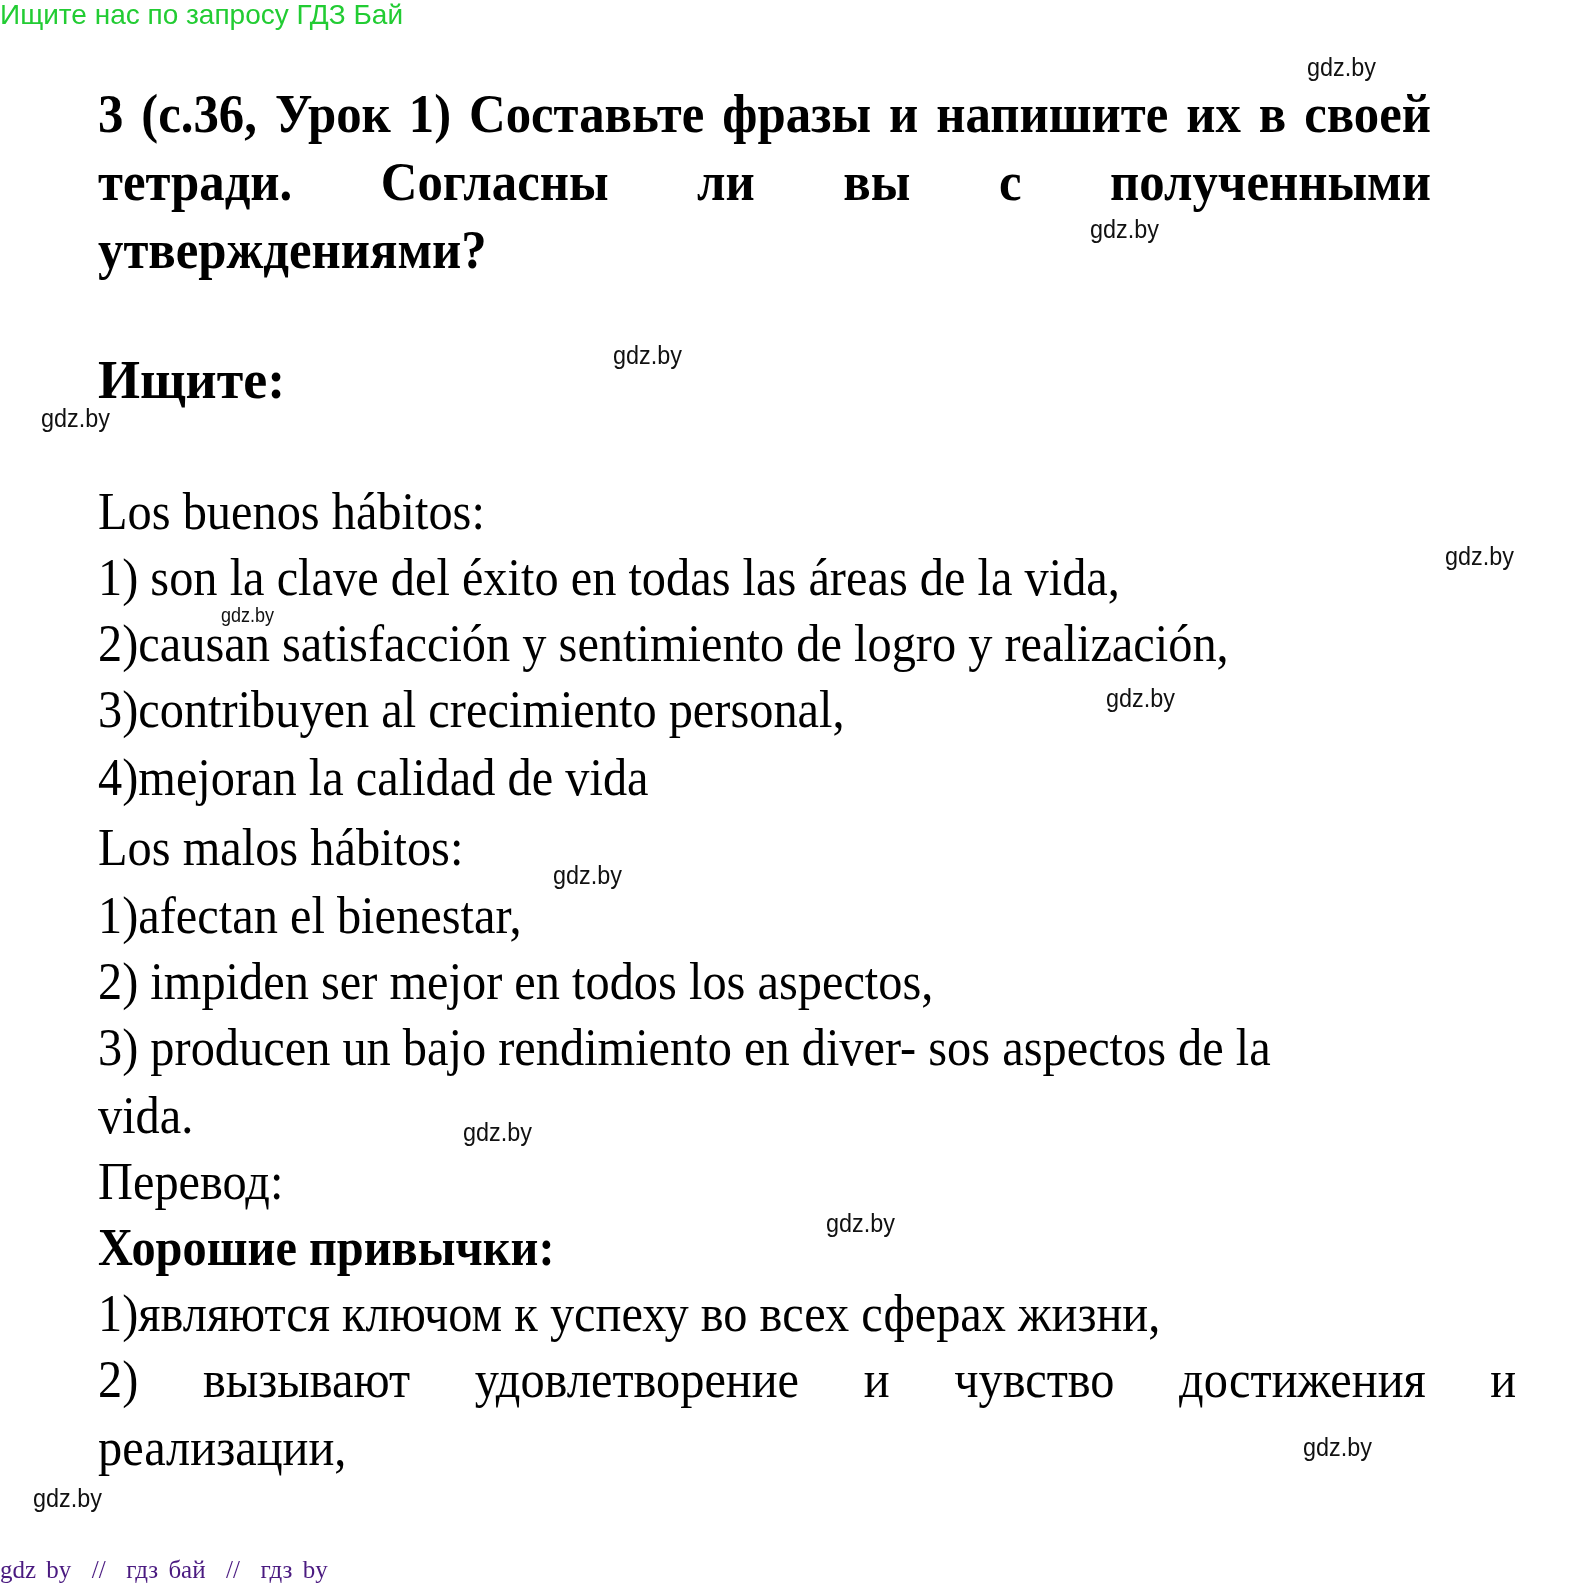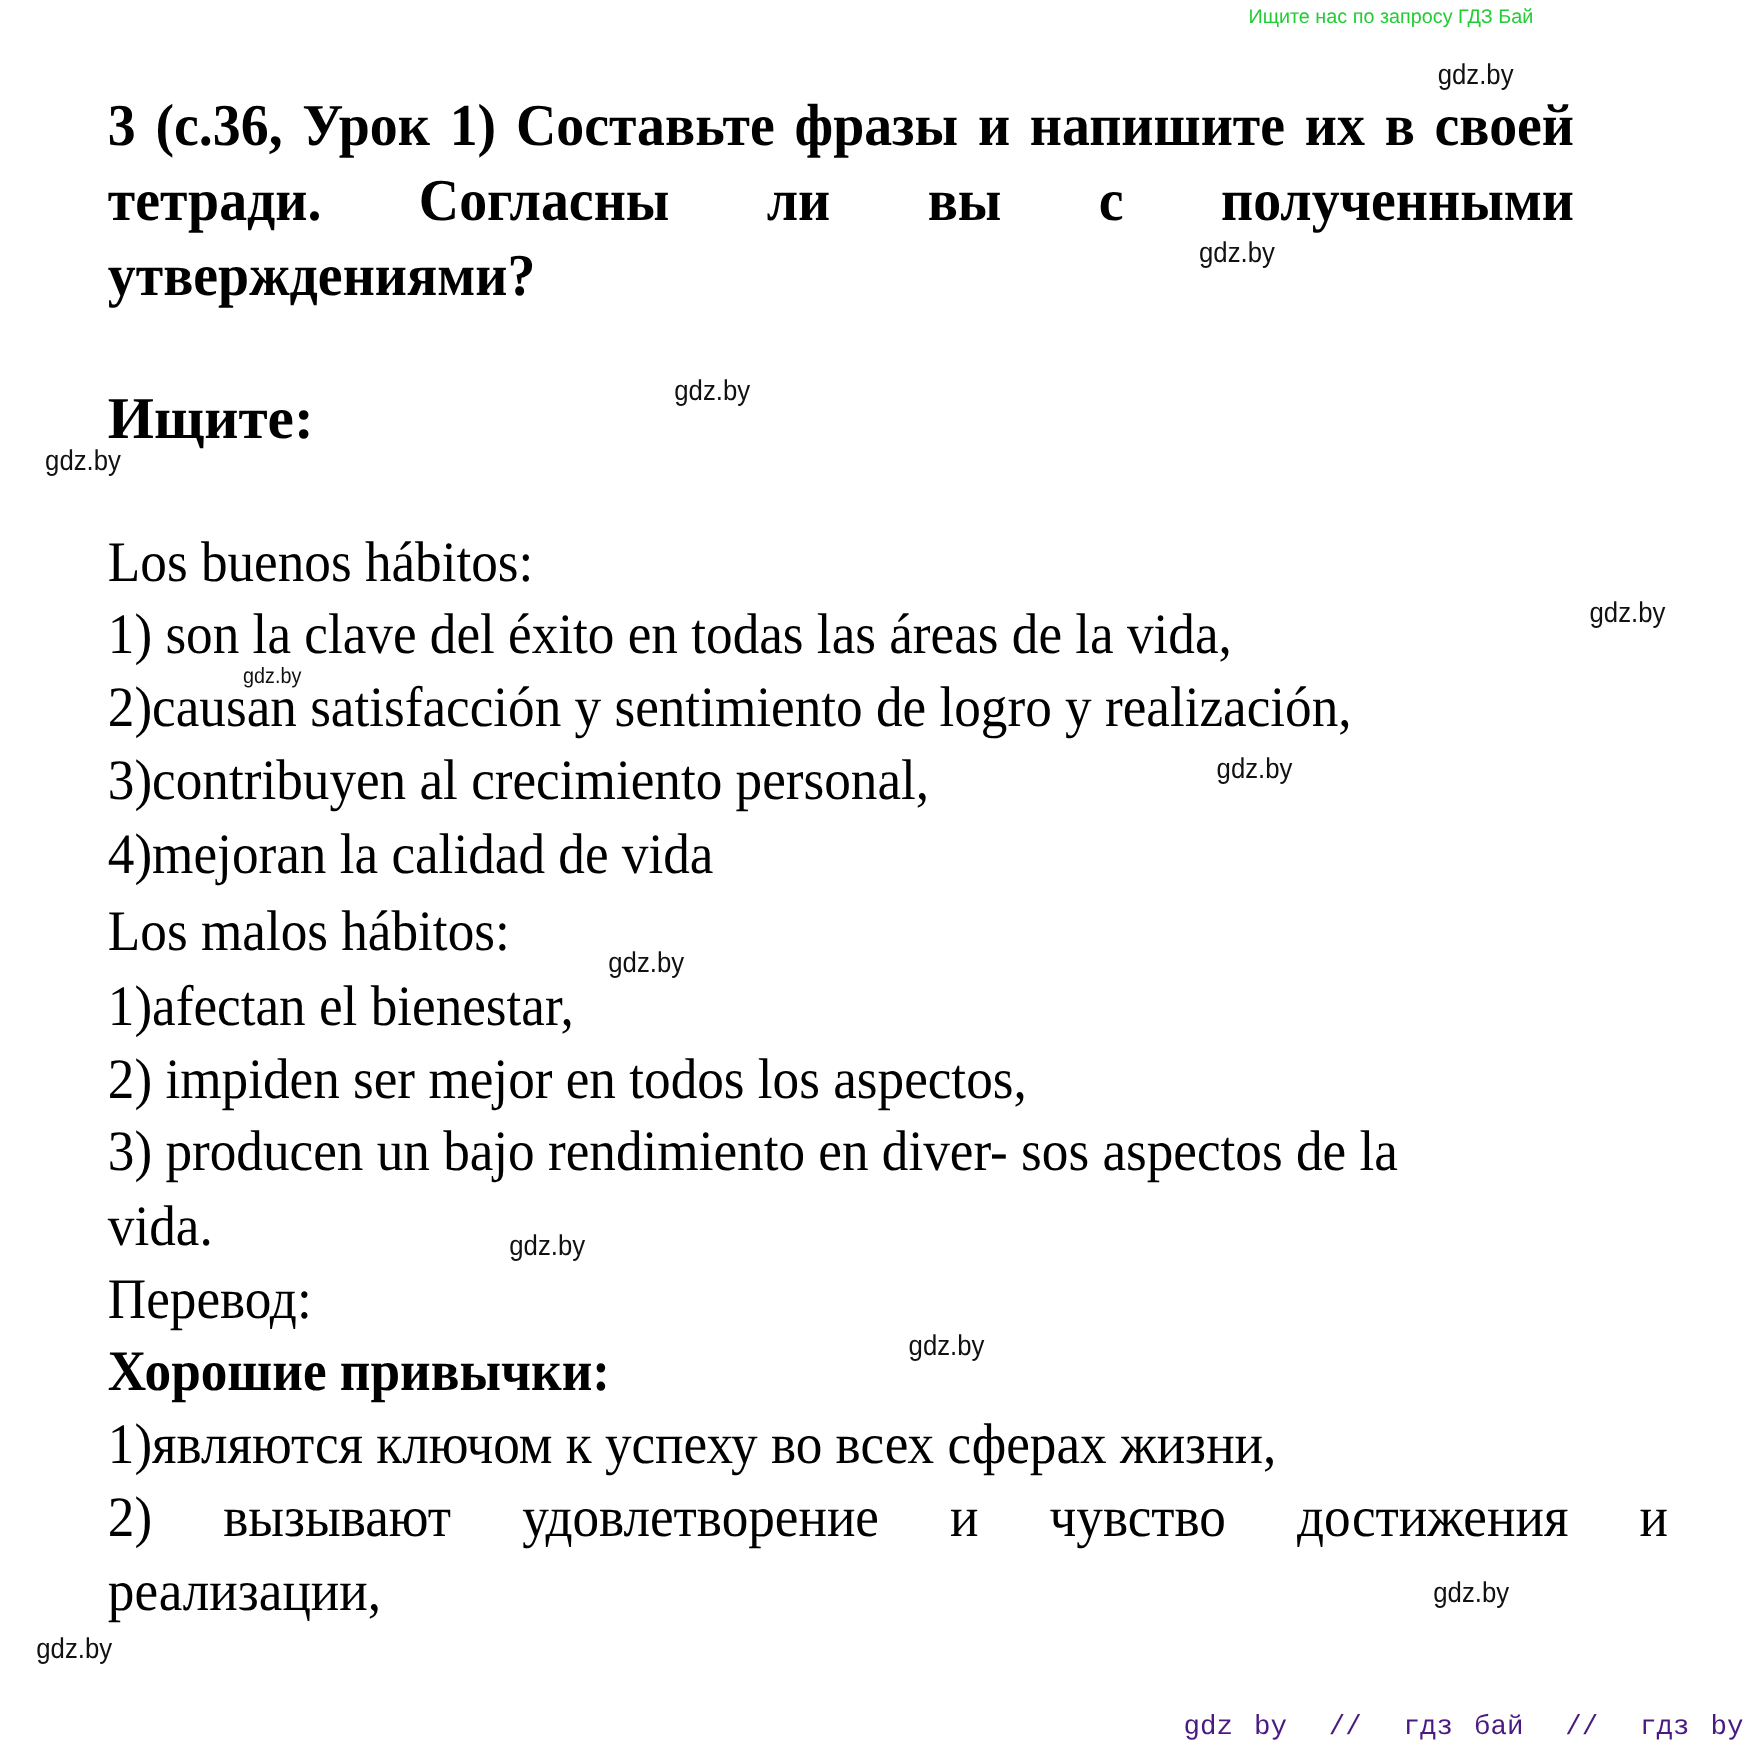--- a/index.html
+++ b/index.html
@@ -1,24 +1,24 @@
 <!DOCTYPE html>
 <html><head>
   <meta charset="utf-8">
   <style>
     html, body { margin: 0; padding: 0; background: #ffffff; }
     body { width: 1585px; height: 1590px; position: relative; overflow: hidden; }
     .top-banner {
-      position: absolute; top: 0; left: 0; width: 1394px; text-align: right;
-      font-family: "Liberation Sans", sans-serif; font-size: 18px; color: #22cc33;
+      position: absolute; top: 0; left: 0; width: 1394px; text-align: left;
+      font-family: "Liberation Sans", sans-serif; font-size: 28px; color: #22cc33;
       line-height: 30px; top: 0px;
     }
     .bottom-banner {
-      position: absolute; top: 1555px; left: 0; width: 1585px; text-align: right;
-      font-family: Liberation Mono, monospace; font-size: 25px; color: #4a1a80;
+      position: absolute; top: 1555px; left: 0; width: 1585px; text-align: left;
+      font-family: Liberation Serif, serif; font-size: 25px; color: #4a1a80;
       line-height: 30px; word-spacing: 4px; white-space: pre;
     }
     .wm {
       position: absolute; font-family: "Liberation Sans", sans-serif; font-size: 26px;
       color: #111; line-height: 30px; transform: scaleX(0.9); transform-origin: left top;
     }
     .question {
       position: absolute; left: 98px; top: 80px; width: 1418px;
       font-family: "Liberation Serif", serif; font-weight: bold; font-size: 54px;
       line-height: 68px; color: #000; text-align: justify; text-align-last: left;

